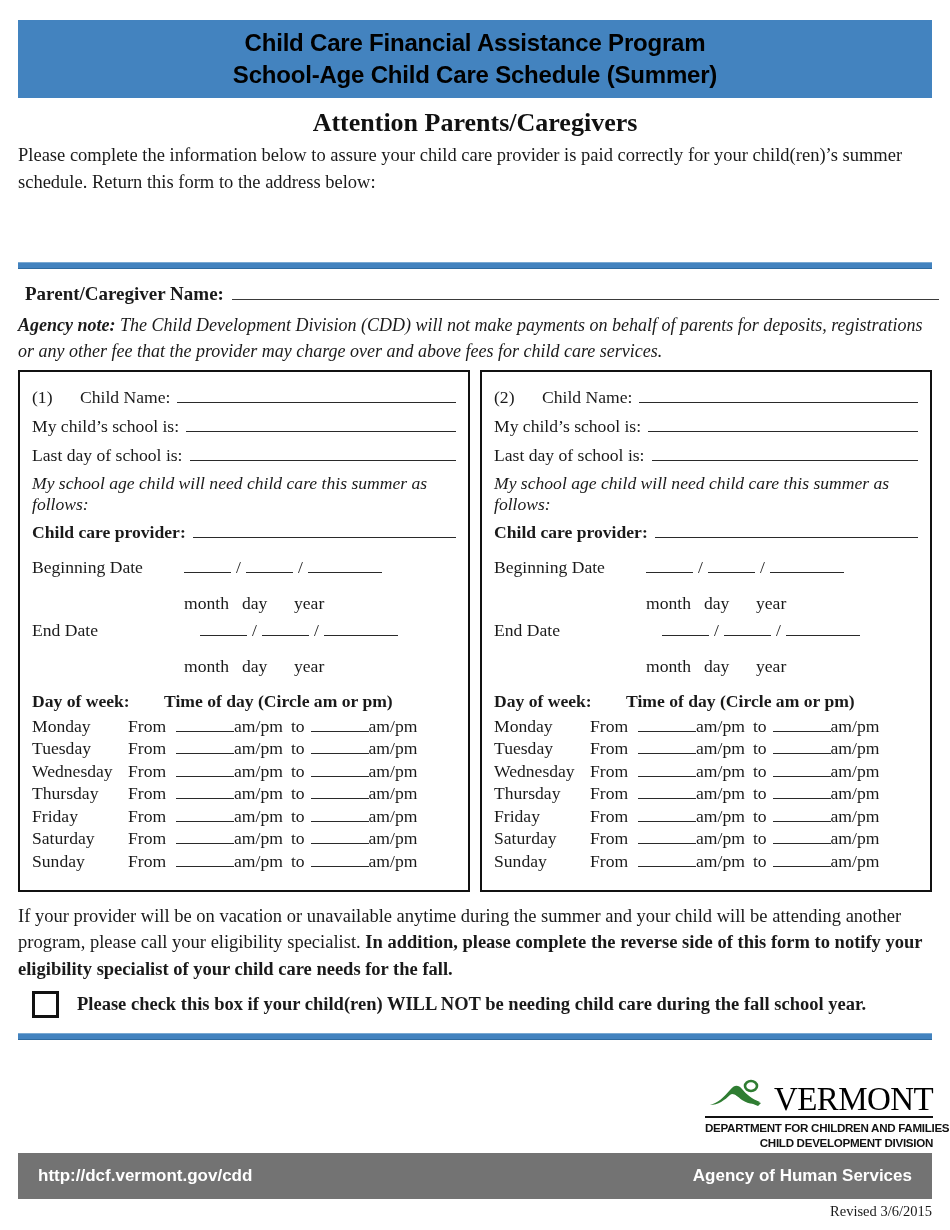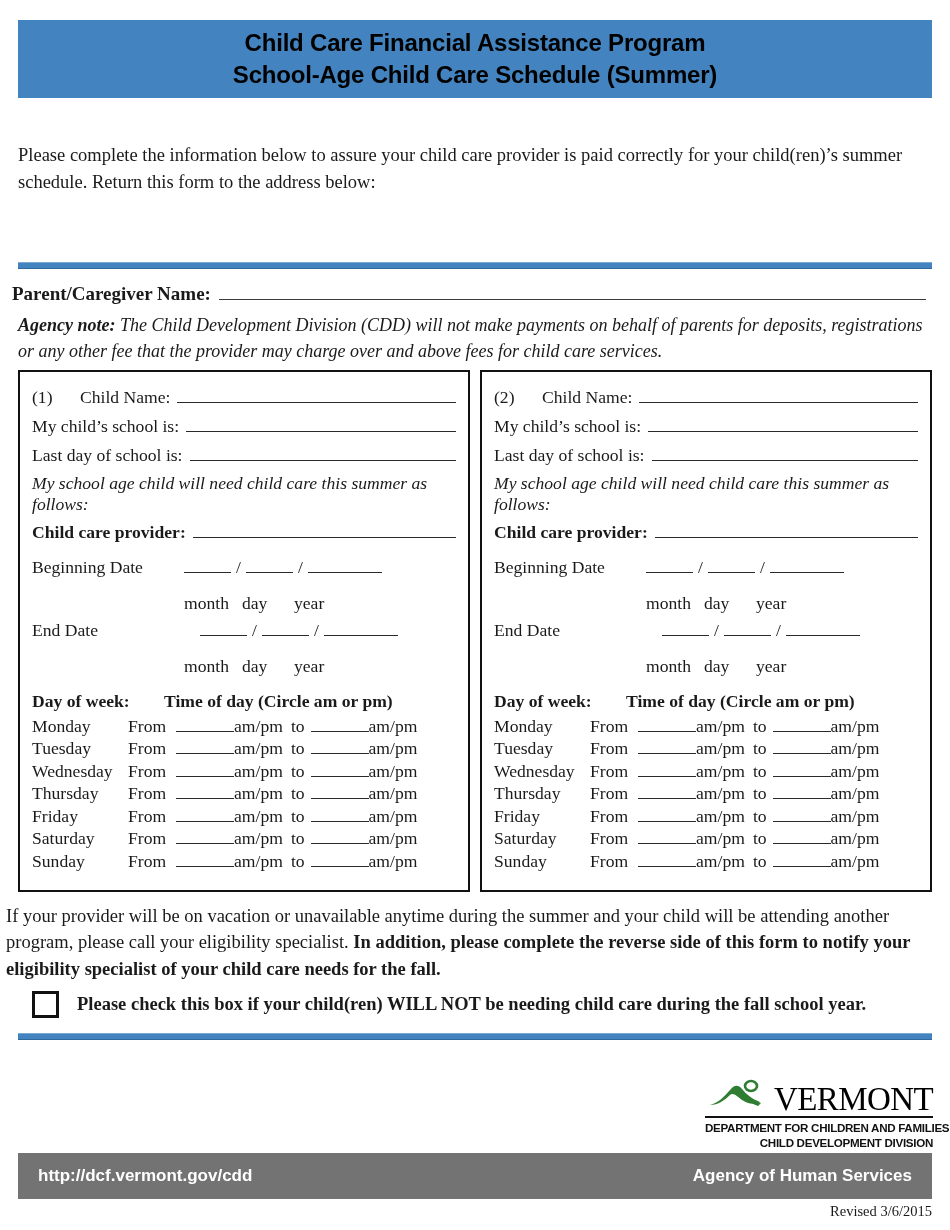--- a/index.html
+++ b/index.html
@@ -80,21 +80,21 @@
     border-top: 1px solid #7aa9d2;
     border-bottom: 1px solid #2f6a9f;
     box-sizing: border-box;
   }
   .divider.d1 { top: 262px; }
   .divider.d2 { top: 1033px; }
 
   
   .parent-row {
     position: absolute;
-    left: 12px;
+    left: 25px;
     top: 281px;
     width: 914px;
     display: flex;
     align-items: baseline;
     font-size: 19px;
     font-family: Liberation Serif, serif;
   }
   .parent-label {
     font-weight: bold;
     white-space: nowrap;
@@ -213,21 +213,21 @@
     width: 58px;
     border-bottom: 1.5px solid #2a2a2a;
     height: 0.82em;
   }
   .sched-row .ampm { display: inline-block; }
   .sched-row .to-word { display: inline-block; padding: 0 6px 0 8px; }
 
   
   .vacation {
     position: absolute;
-    left: 6px;
+    left: 18px;
     top: 903px;
     width: 914px;
     font-size: 18.5px;
     line-height: 1.42;
   }
   .vacation b { font-weight: bold; }
 
   
   .check-row {
     position: absolute;
@@ -339,20 +339,21 @@
 </head>
 <body>
 
 <div class="page">
 
   <div class="header-banner">
     <div class="header-line">Child Care Financial Assistance Program</div>
     <div class="header-line">School-Age Child Care Schedule (Summer)</div>
   </div>
 
+  <div class="attention-title">Attention Parents/Caregivers</div>
   <div class="intro-text">Please complete the information below to assure your child care provider is paid correctly for your child(ren)’s summer schedule. Return this form to the address below:</div>
 
   <div class="divider d1"></div>
 
   <div class="parent-row">
     <span class="parent-label">Parent/Caregiver Name:</span>
     <span class="fill-line"></span>
   </div>
 
   <div class="please-note">

